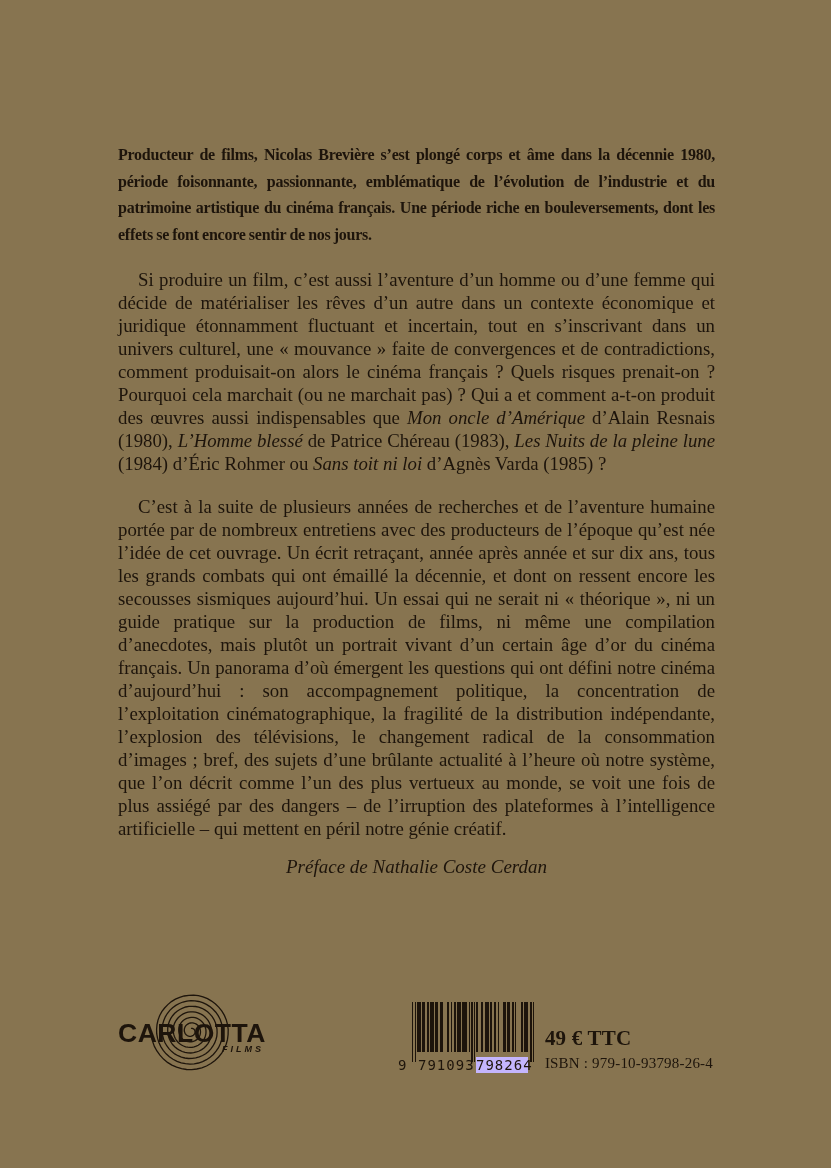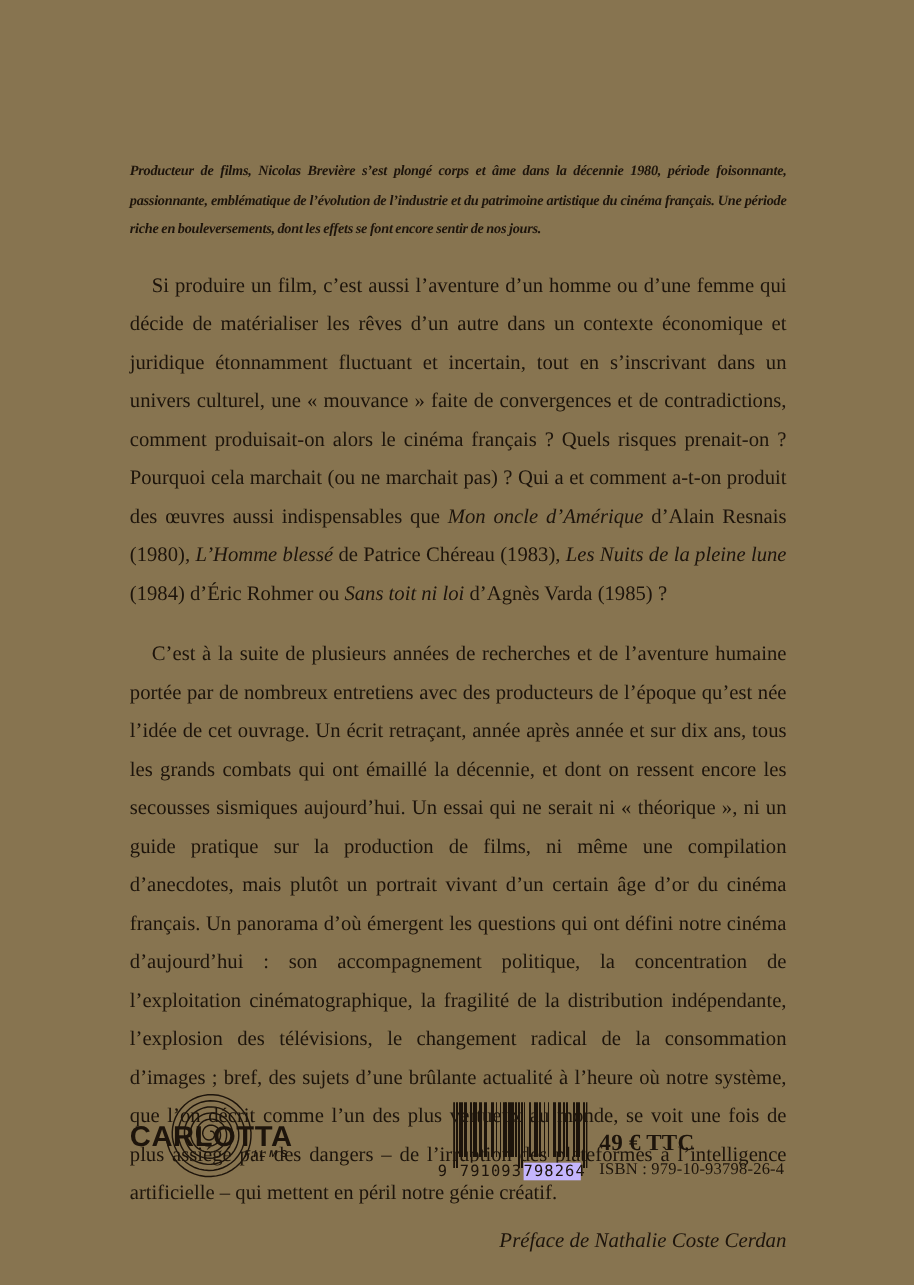--- a/index.html
+++ b/index.html
@@ -16,39 +16,38 @@
     color:#1d140b;
   }
   .text-block{
     position:absolute;
     left:118px; top:142px; width:597px;
     text-align:justify;
   }
   .text-block p{margin:0 0 13px 0;}
   p.lead{
     font-weight:bold;
-    font-size:13px;
+    font-size:16px;
     line-height:26.5px;
     letter-spacing:-0.25px;
     word-spacing:-0.5px;
-    font-style:italic;
   }
   p.body-par{
     font-size:18.8px;
-    line-height:35px;
+    line-height:23px;
     text-indent:20px;
     margin-top:20px;
   }
   .italic{font-style:italic;}
   p.preface{
     font-style:italic;
     font-size:19px;
     line-height:26px;
     margin-top:14px;
-    text-align:right;
+    text-align:center;
   }
   
   .logo{
     position:absolute; left:118px; top:988px;
     width:150px; height:95px;
   }
   .logo svg.spiral{
     position:absolute; left:30px; top:0px;
   }
   .logo .brand{

